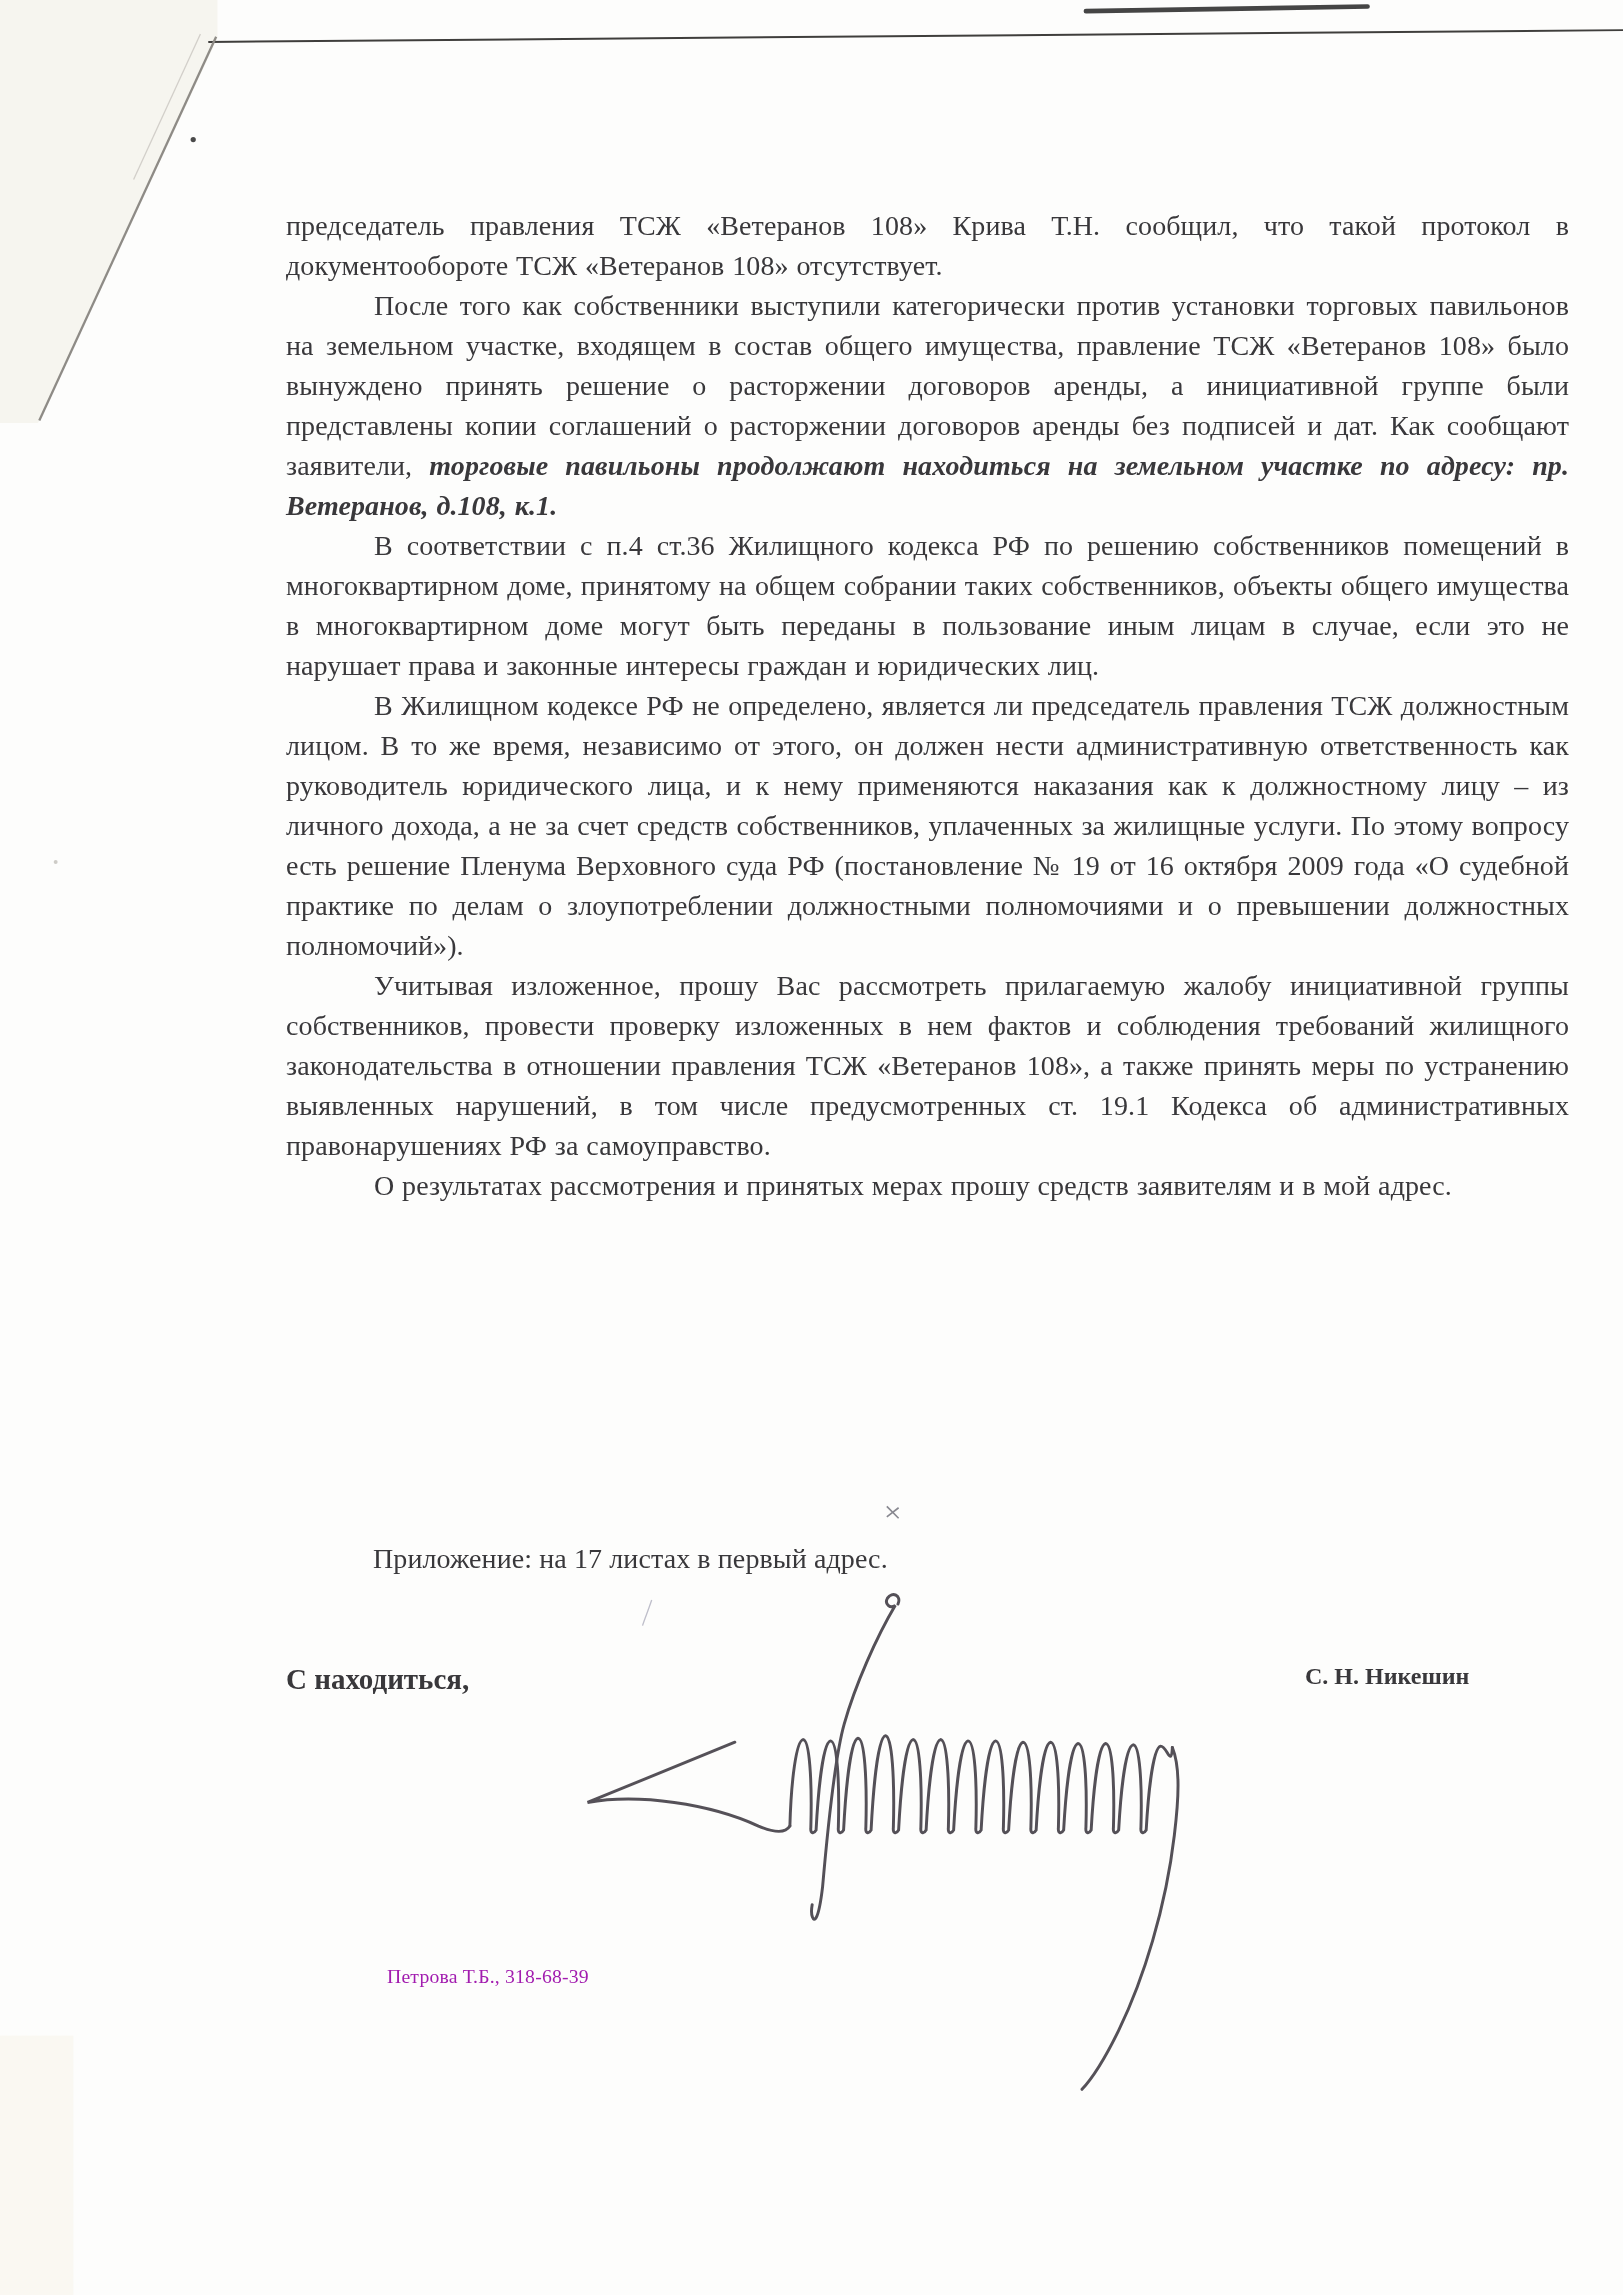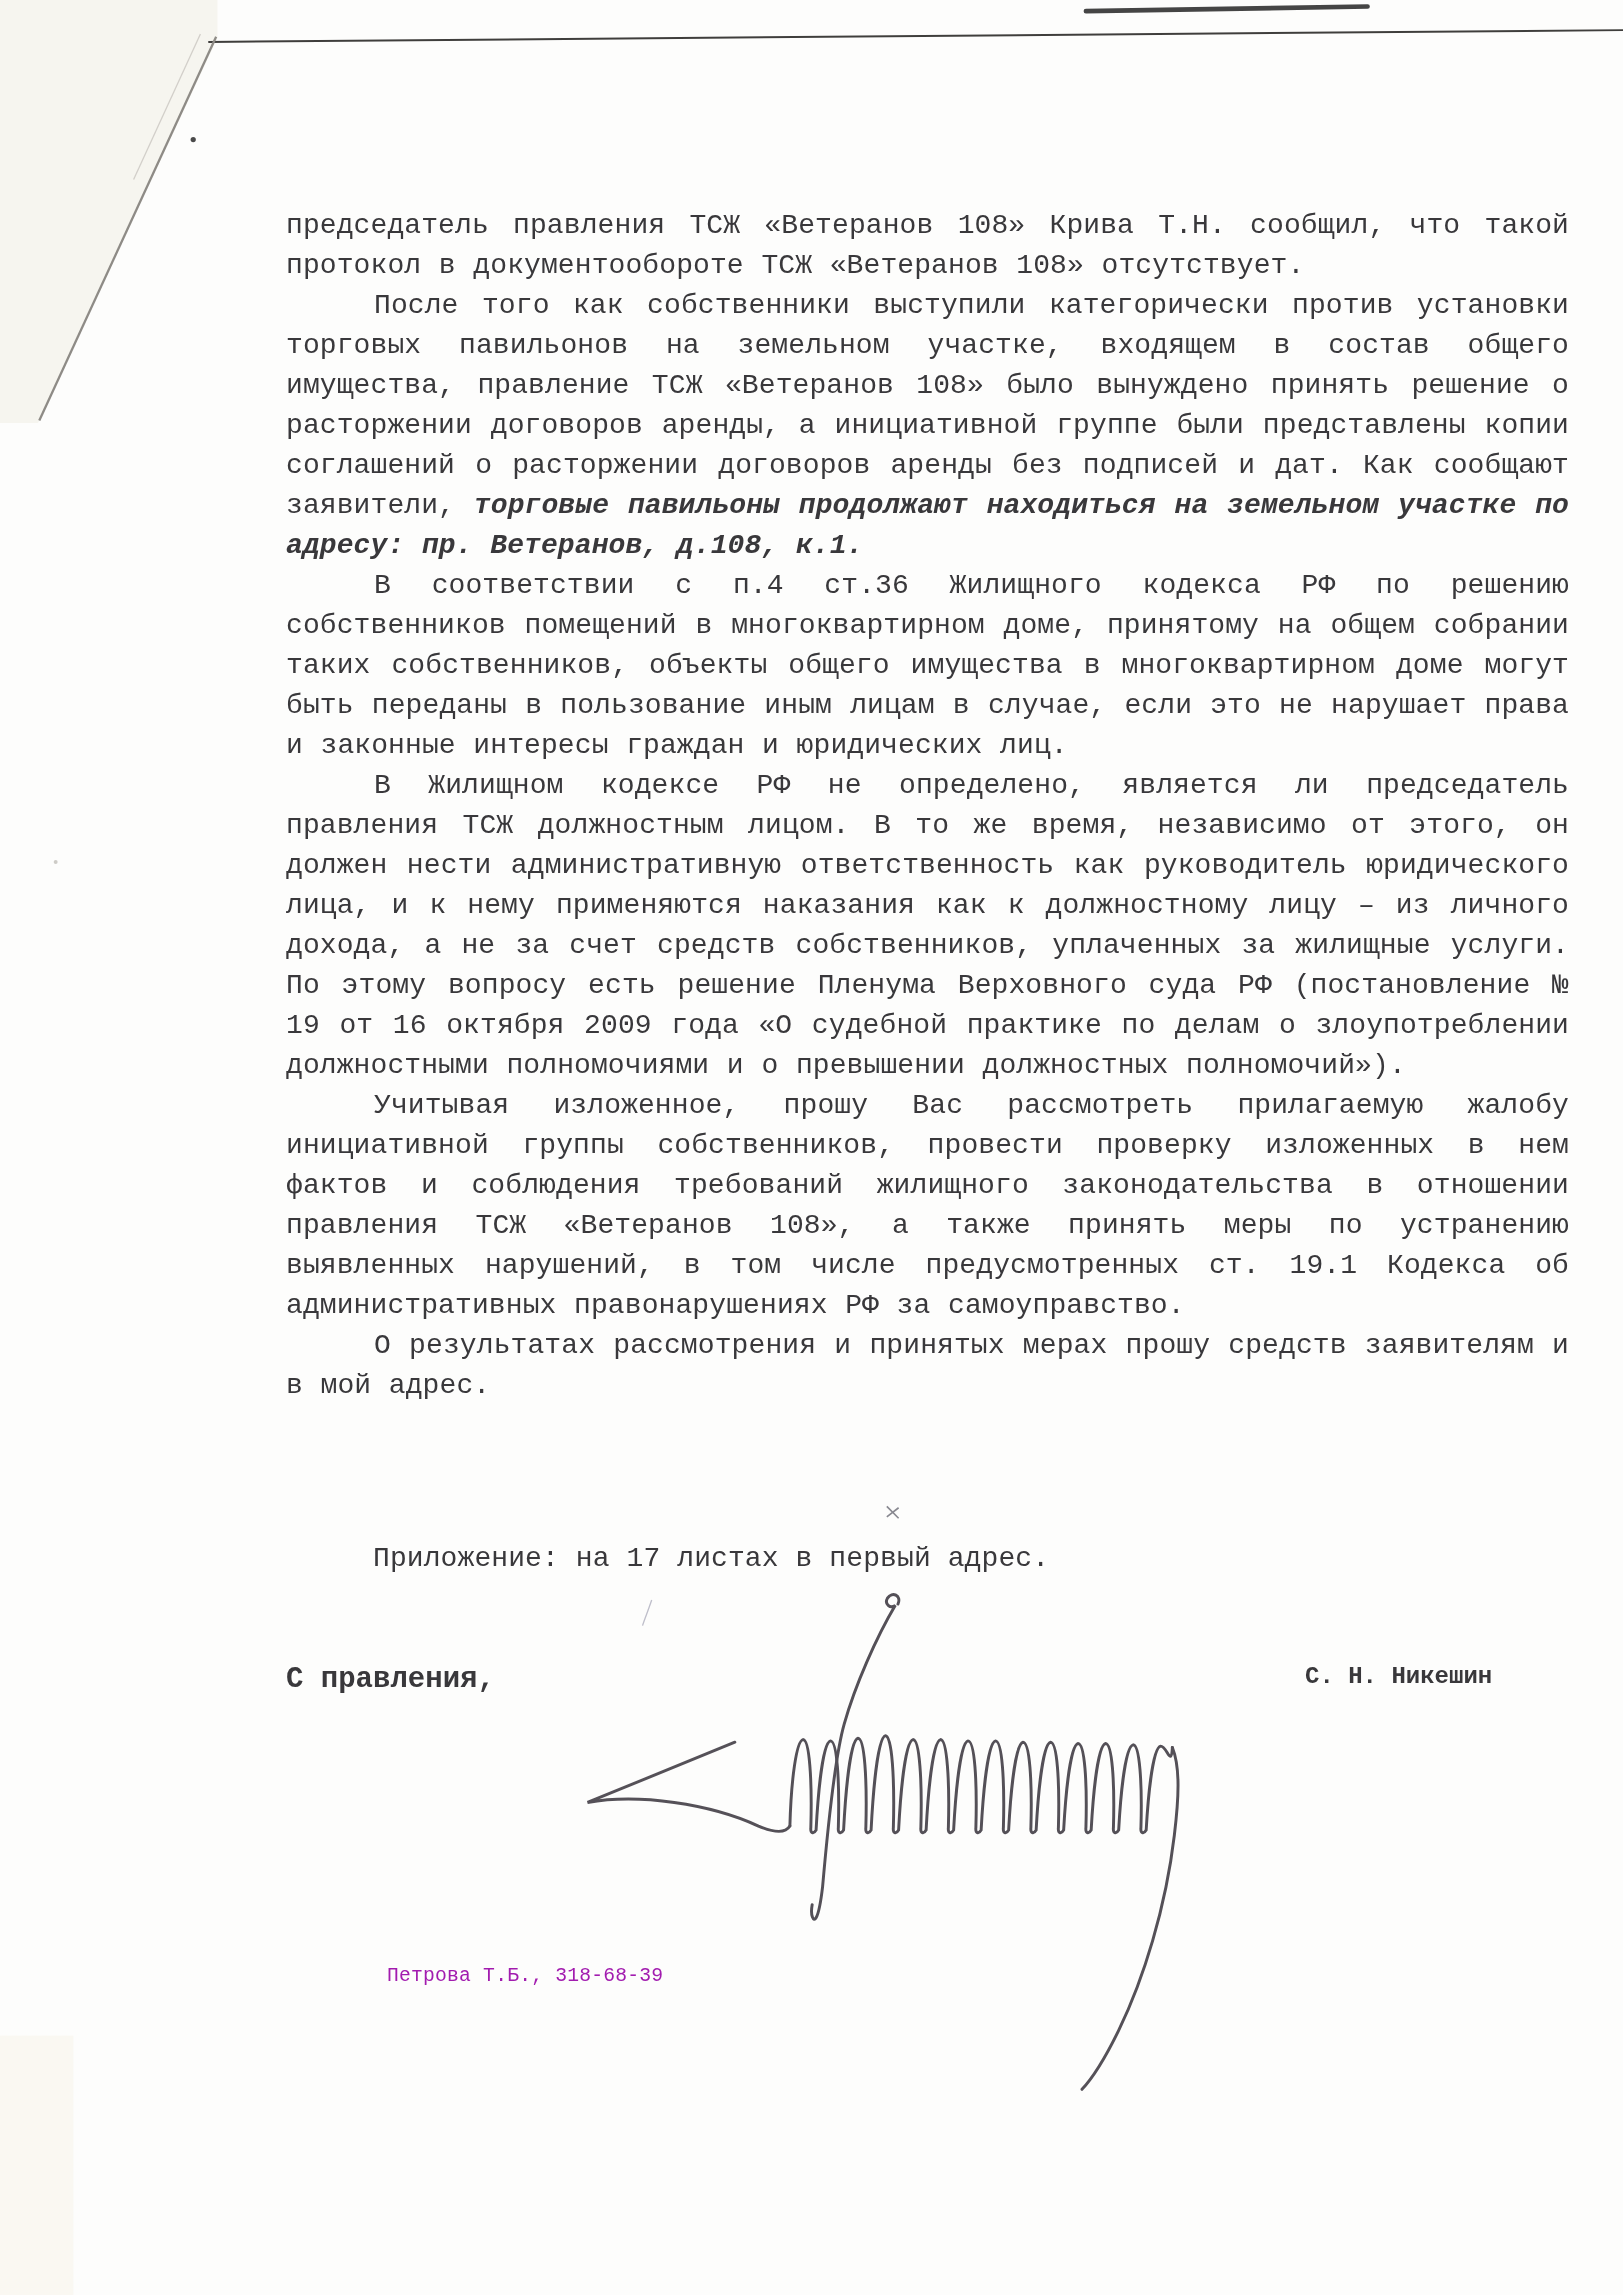--- a/index.html
+++ b/index.html
@@ -6,21 +6,21 @@
     margin: 0;
     padding: 0;
     background: #e9e7e1;
   }
   .page {
     position: relative;
     width: 1623px;
     height: 2295px;
     background: #fdfdfc;
     overflow: hidden;
-    font-family: Liberation Mono, monospace;
+    font-family: Liberation Serif, serif;
     color: #39383b;
   }
   .artifacts, .signature-svg {
     position: absolute;
     left: 0;
     top: 0;
     pointer-events: none;
   }
   .body-text {
     position: absolute;
@@ -106,21 +106,21 @@
       <p><span>председатель правления ТСЖ «Ветеранов 108» Крива Т.Н. сообщил, что такой протокол в документообороте ТСЖ «Ветеранов 108» отсутствует.</span></p>
       <p class="indented"><span>После того как собственники выступили категорически против установки торговых павильонов на земельном участке, входящем в состав общего имущества, правление ТСЖ «Ветеранов 108» было вынуждено принять решение о расторжении договоров аренды, а инициативной группе были представлены копии соглашений о расторжении договоров аренды без подписей и дат. Как сообщают заявители, </span><span class="run-bold-italic">торговые павильоны продолжают находиться на земельном участке по адресу: пр. Ветеранов, д.108, к.1.</span></p>
       <p class="indented"><span>В соответствии с п.4 ст.36 Жилищного кодекса РФ по решению собственников помещений в многоквартирном доме, принятому на общем собрании таких собственников, объекты общего имущества в многоквартирном доме могут быть переданы в пользование иным лицам в случае, если это не нарушает права и законные интересы граждан и юридических лиц.</span></p>
       <p class="indented"><span>В Жилищном кодексе РФ не определено, является ли председатель правления ТСЖ должностным лицом. В то же время, независимо от этого, он должен нести административную ответственность как руководитель юридического лица, и к нему применяются наказания как к должностному лицу – из личного дохода, а не за счет средств собственников, уплаченных за жилищные услуги. По этому вопросу есть решение Пленума Верховного суда РФ (постановление № 19 от 16 октября 2009 года «О судебной практике по делам о злоупотреблении должностными полномочиями и о превышении должностных полномочий»).</span></p>
       <p class="indented"><span>Учитывая изложенное, прошу Вас рассмотреть прилагаемую жалобу инициативной группы собственников, провести проверку изложенных в нем фактов и соблюдения требований жилищного законодательства в отношении правления ТСЖ «Ветеранов 108», а также принять меры по устранению выявленных нарушений, в том числе предусмотренных ст. 19.1 Кодекса об административных правонарушениях РФ за самоуправство.</span></p>
       <p class="indented"><span>О результатах рассмотрения и принятых мерах прошу средств заявителям и в мой адрес.</span></p>
     </div>
 
   <div class="attachment-line">Приложение: на 17 листах в первый адрес.</div>
 
-  <div class="closing-salutation">С правления,</div>
+  <div class="closing-salutation">С находиться,</div>
   <div class="signer-name">С. Н. Никешин</div>
 
   <svg class="signature-svg" width="1623" height="2295" viewBox="0 0 2478 3504">
     <g stroke="#46424a" stroke-width="4.5" fill="none" stroke-linecap="round" opacity="0.92">
 
       <path d="M1371,2449 C1377,2436 1362,2429 1355,2440 C1350,2449 1359,2457 1367,2451
                C1338,2500 1306,2572 1289,2632 C1275,2681 1263,2800 1256,2880
                C1253,2906 1250,2921 1246,2928 C1242,2935 1237,2925 1240,2908"></path>
 
       <path d="M1122,2660 L897,2752 C975,2738 1085,2754 1158,2788 C1186,2800 1200,2798 1206,2788"></path>

